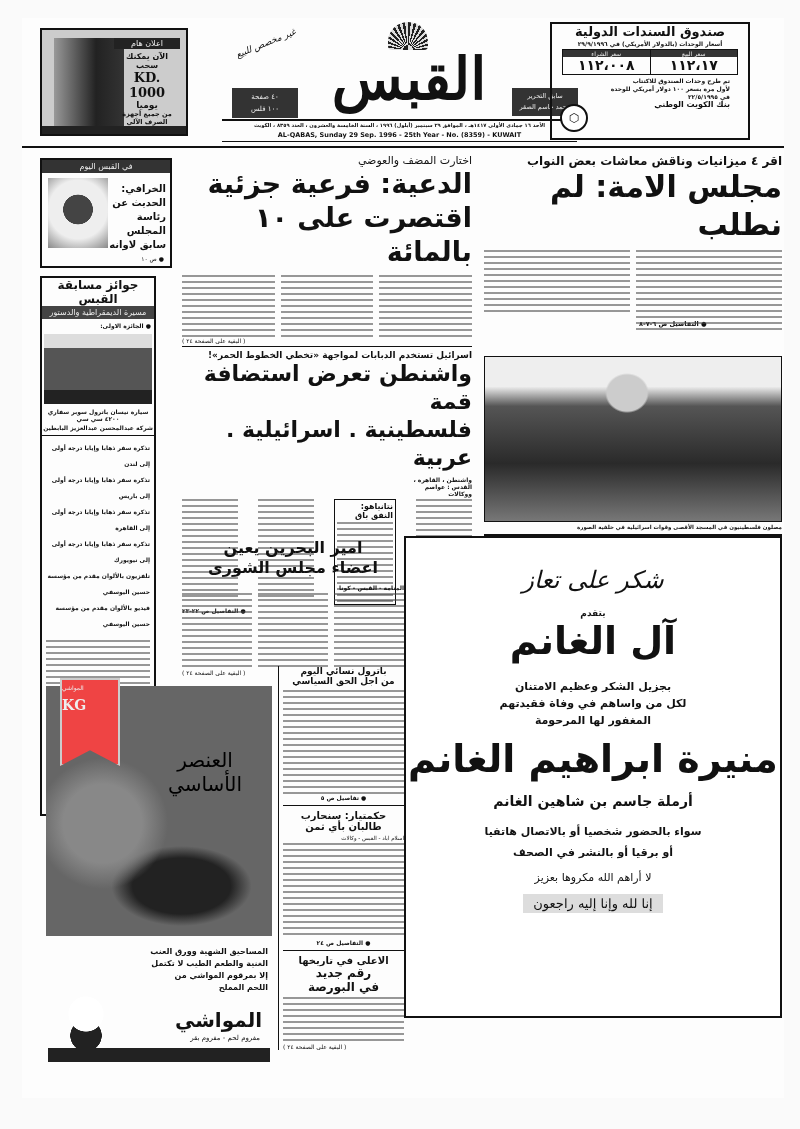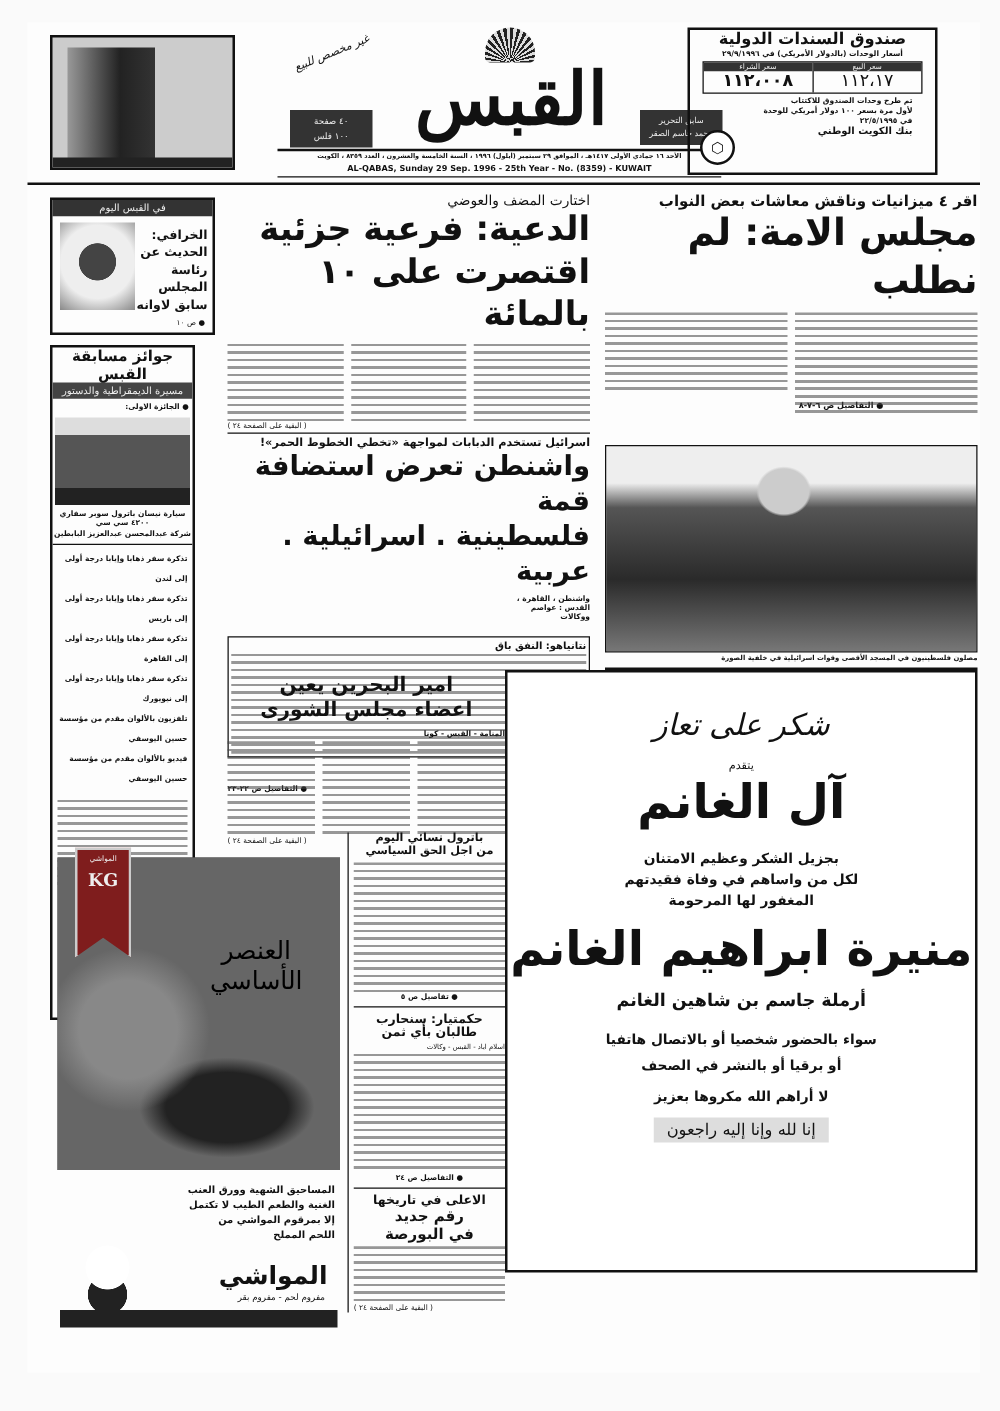--- a/index.html
+++ b/index.html
@@ -15,20 +15,27 @@
   .photo { background: radial-gradient(ellipse at 40% 30%, #777 0%, #333 60%, #111 100%); }
   .box { border: 2px solid #111; }
 </style>
 </head>
 <body>
 
 <div class="page">
 
   <div class="abs box" style="left:18px;top:10px;width:148px;height:108px;background:#ccc;overflow:hidden;">
     <div class="abs" style="left:12px;top:8px;width:70px;height:92px;background:linear-gradient(90deg,#999,#222 60%,#333);"></div>
+    <div class="abs" dir="rtl" style="right:6px;top:8px;width:66px;text-align:center;">
+      <div style="background:#222;color:#eee;font-size:8px;padding:1px 2px;margin-bottom:3px;">اعلان هام</div>
+      <div style="font-size:8px;font-weight:bold;">الآن يمكنك سحب</div>
+      <div style="font-family:'DejaVu Serif',serif;font-weight:bold;font-size:13px;direction:ltr;">KD. 1000</div>
+      <div style="font-size:9px;font-weight:bold;">يوميا</div>
+      <div style="font-size:6.5px;font-weight:bold;">من جميع أجهزة الصرف الآلي</div>
+    </div>
     <div class="abs" style="left:0;bottom:0;width:100%;height:8px;background:#222;"></div>
   </div>
 
   <div class="abs" style="left:366px;top:4px;width:40px;height:28px;border-radius:20px 20px 4px 4px;background:repeating-conic-gradient(from 180deg at 50% 100%,#222 0 6deg,#ddd 6deg 12deg);"></div>
   <div class="abs" dir="rtl" style="left:282px;top:28px;width:210px;text-align:center;font-family:'DejaVu Serif',serif;font-weight:bold;font-size:58px;line-height:66px;letter-spacing:-2px;">القبس</div>
   <div class="abs" dir="rtl" style="left:212px;top:20px;font-size:9px;transform:rotate(-22deg);font-style:italic;">غير مخصص للبيع</div>
   <div class="abs" dir="rtl" style="left:210px;top:70px;width:66px;height:30px;background:#333;color:#eee;font-size:7px;text-align:center;padding-top:3px;line-height:12px;">
     <div>٤٠ صفحة</div>
     <div>١٠٠ فلس</div>
   </div>
@@ -40,21 +47,21 @@
   <div class="abs" dir="rtl" style="left:200px;top:104px;width:355px;font-size:5.2px;white-space:nowrap;overflow:hidden;text-align:center;font-weight:bold;">الأحد ١٦ جمادي الأولى ١٤١٧هـ ، الموافق ٢٩ سبتمبر (أيلول) ١٩٩٦ ، السنة الخامسة والعشرون ، العدد ٨٣٥٩ ، الكويت</div>
   <div class="abs" style="left:200px;top:113px;width:355px;font-size:6.5px;font-weight:bold;text-align:center;">AL-QABAS, Sunday 29 Sep. 1996 - 25th Year - No. (8359) - KUWAIT</div>
   <div class="rule" style="left:200px;top:123px;width:355px;height:1px;"></div>
 
   <div class="abs box" dir="rtl" style="left:528px;top:4px;width:200px;height:118px;overflow:hidden;">
     <div style="font-size:13px;font-weight:bold;text-align:center;line-height:16px;">صندوق السندات الدولية</div>
     <div style="font-size:6px;text-align:center;font-weight:bold;">أسعار الوحدات (بالدولار الأمريكي) في ٢٩/٩/١٩٩٦</div>
     <div style="display:flex;margin:2px 10px;border:1.5px solid #111;">
       <div style="flex:1;border-left:1.5px solid #111;text-align:center;">
         <div style="background:#333;color:#eee;font-size:6px;">سعر البيع</div>
-        <div style="font-size:14px;font-weight:normal;line-height:17px;">١١٢،١٧</div>
+        <div style="font-size:14px;font-weight:bold;line-height:17px;">١١٢،١٧</div>
       </div>
       <div style="flex:1;text-align:center;">
         <div style="background:#333;color:#eee;font-size:6px;">سعر الشراء</div>
         <div style="font-size:14px;font-weight:bold;line-height:17px;">١١٢،٠٠٨</div>
       </div>
     </div>
     <div style="font-size:6px;line-height:8px;font-weight:bold;padding-right:18px;">
       <div>تم طرح وحدات الصندوق للاكتتاب</div>
       <div>لأول مرة بسعر ١٠٠ دولار أمريكي للوحدة</div>
       <div>في ٢٢/٥/١٩٩٥</div>
@@ -111,21 +118,21 @@
     </div>
     <div style="font-size:6px;text-align:left;">( البقية على الصفحة ٢٤ )</div>
   </div>
   <div class="rule" style="left:160px;top:328px;width:290px;height:1px;"></div>
 
   <div class="abs" dir="rtl" style="left:160px;top:332px;width:290px;">
     <div style="font-size:9px;font-weight:bold;text-align:right;">اسرائيل تستخدم الدبابات لمواجهة «تخطي الخطوط الحمر»!</div>
     <div style="font-size:22px;font-weight:bold;line-height:28px;text-align:right;">واشنطن تعرض استضافة قمة</div>
     <div style="font-size:22px;font-weight:bold;line-height:28px;text-align:right;">فلسطينية . اسرائيلية . عربية</div>
     <div style="font-size:6px;font-weight:bold;margin-top:4px;width:70px;">واشنطن ، القاهرة ، القدس : عواصم ووكالات</div>
-    <div style="display:flex;gap:10px;margin-top:2px;flex-direction:column;">
+    <div style="display:flex;gap:20px;margin-top:2px;">
       <div class="para-lines" style="flex:1;height:100px;"></div>
       <div style="flex:1;border:1px solid #111;padding:2px;">
         <div style="font-size:8px;font-weight:bold;">نتانياهو: النفق باق</div>
         <div class="para-lines" style="height:80px;margin-top:2px;"></div>
       </div>
       <div class="para-lines" style="flex:1;height:100px;"></div>
       <div class="para-lines" style="flex:1;height:100px;"></div>
     </div>
     <div style="display:flex;justify-content:space-between;font-size:6px;margin-top:2px;">
       <span>( البقية على الصفحة ٢٤ )</span>
@@ -168,21 +175,21 @@
     <div style="font-size:12px;font-weight:bold;text-align:center;">في البورصة</div>
     <div class="para-lines" style="height:46px;margin-top:3px;"></div>
     <div style="font-size:6px;text-align:left;">( البقية على الصفحة ٢٤ )</div>
   </div>
 
   <div class="abs" dir="rtl" style="left:18px;top:660px;width:232px;height:410px;">
     <div class="abs" style="left:6px;top:8px;width:226px;height:250px;background:
         radial-gradient(circle at 25% 55%,#888 0 18%,transparent 30%),
         radial-gradient(ellipse 70px 40px at 60% 80%,#222 0 70%,#666 100%),
         #3a3a3a;"></div>
-    <div class="abs" style="left:20px;top:0;width:45px;height:88px;background:#7f1d1d;border:2px solid #ccc;clip-path:polygon(0 0,100% 0,100% 100%,50% 82%,0 100%);color:#eee;text-align:center;font-size:6px;padding-top:4px;">
+    <div class="abs" style="left:20px;top:0;width:60px;height:88px;background:#ef4444;border:2px solid #ccc;clip-path:polygon(0 0,100% 0,100% 100%,50% 82%,0 100%);color:#eee;text-align:left;font-size:6px;padding-top:4px;">
       <div>المواشي</div>
       <div style="font-size:14px;font-weight:bold;margin-top:6px;font-family:'DejaVu Serif',serif;">KG</div>
     </div>
     <div class="abs" style="left:110px;top:70px;width:110px;color:#000000;text-align:center;">
       <div style="font-size:20px;letter-spacing:4px;">العنصر</div>
       <div style="font-size:20px;letter-spacing:4px;">الأساسي</div>
     </div>
     <div class="abs" style="right:4px;top:268px;width:200px;font-size:8px;font-weight:bold;line-height:12px;text-align:right;">
       <div>المساحيق الشهية وورق العنب</div>
       <div>الغنية والطعم الطيب لا تكتمل</div>
@@ -191,26 +198,26 @@
     </div>
     <div class="abs" style="right:10px;top:330px;font-size:20px;font-weight:bold;">المواشي</div>
     <div class="abs" style="right:12px;top:356px;font-size:7px;">مفروم لحم - مفروم بقر</div>
     <div class="abs" style="left:26px;top:318px;width:40px;height:72px;background:radial-gradient(circle at 50% 25%,#fff 0 30%,transparent 31%),radial-gradient(circle at 50% 55%,#222 0 35%,transparent 36%);"></div>
     <div class="abs" style="left:8px;top:370px;width:222px;height:14px;background:#222;"></div>
   </div>
 
   <div class="abs box" dir="rtl" style="left:382px;top:518px;width:378px;height:482px;background:#fff;text-align:center;">
     <div style="height:28px;"></div>
     <div style="font-family:'DejaVu Serif',serif;font-size:24px;font-style:italic;">شكر على تعاز</div>
-    <div style="font-size:9px;font-weight:normal;margin-top:14px;">يتقدم</div>
+    <div style="font-size:9px;font-weight:bold;margin-top:14px;">يتقدم</div>
     <div style="font-size:38px;font-weight:bold;line-height:46px;">آل الغانم</div>
     <div style="font-size:11px;font-weight:bold;margin-top:16px;">بجزيل الشكر وعظيم الامتنان</div>
     <div style="font-size:11px;font-weight:bold;margin-top:4px;">لكل من واساهم في وفاة فقيدتهم</div>
     <div style="font-size:11px;font-weight:bold;margin-top:4px;">المغفور لها المرحومة</div>
     <div style="font-size:38px;font-weight:bold;line-height:56px;margin-top:4px;">منيرة ابراهيم الغانم</div>
     <div style="font-size:14px;font-weight:bold;margin-top:6px;">أرملة جاسم بن شاهين الغانم</div>
     <div style="font-size:11px;font-weight:bold;margin-top:16px;">سواء بالحضور شخصيا أو بالاتصال هاتفيا</div>
     <div style="font-size:11px;font-weight:bold;margin-top:8px;">أو برقيا أو بالنشر في الصحف</div>
-    <div style="font-size:11px;font-weight:bold;margin-top:12px;">لا أراهم الله مكروها بعزيز</div>
+    <div style="font-size:11px;font-weight:normal;margin-top:12px;">لا أراهم الله مكروها بعزيز</div>
     <div style="font-family:'DejaVu Serif',serif;font-size:13px;margin-top:10px;display:inline-block;background:#ddd;padding:2px 10px;">إنا لله وإنا إليه راجعون</div>
   </div>
 
 </div>
 
 </body></html>

